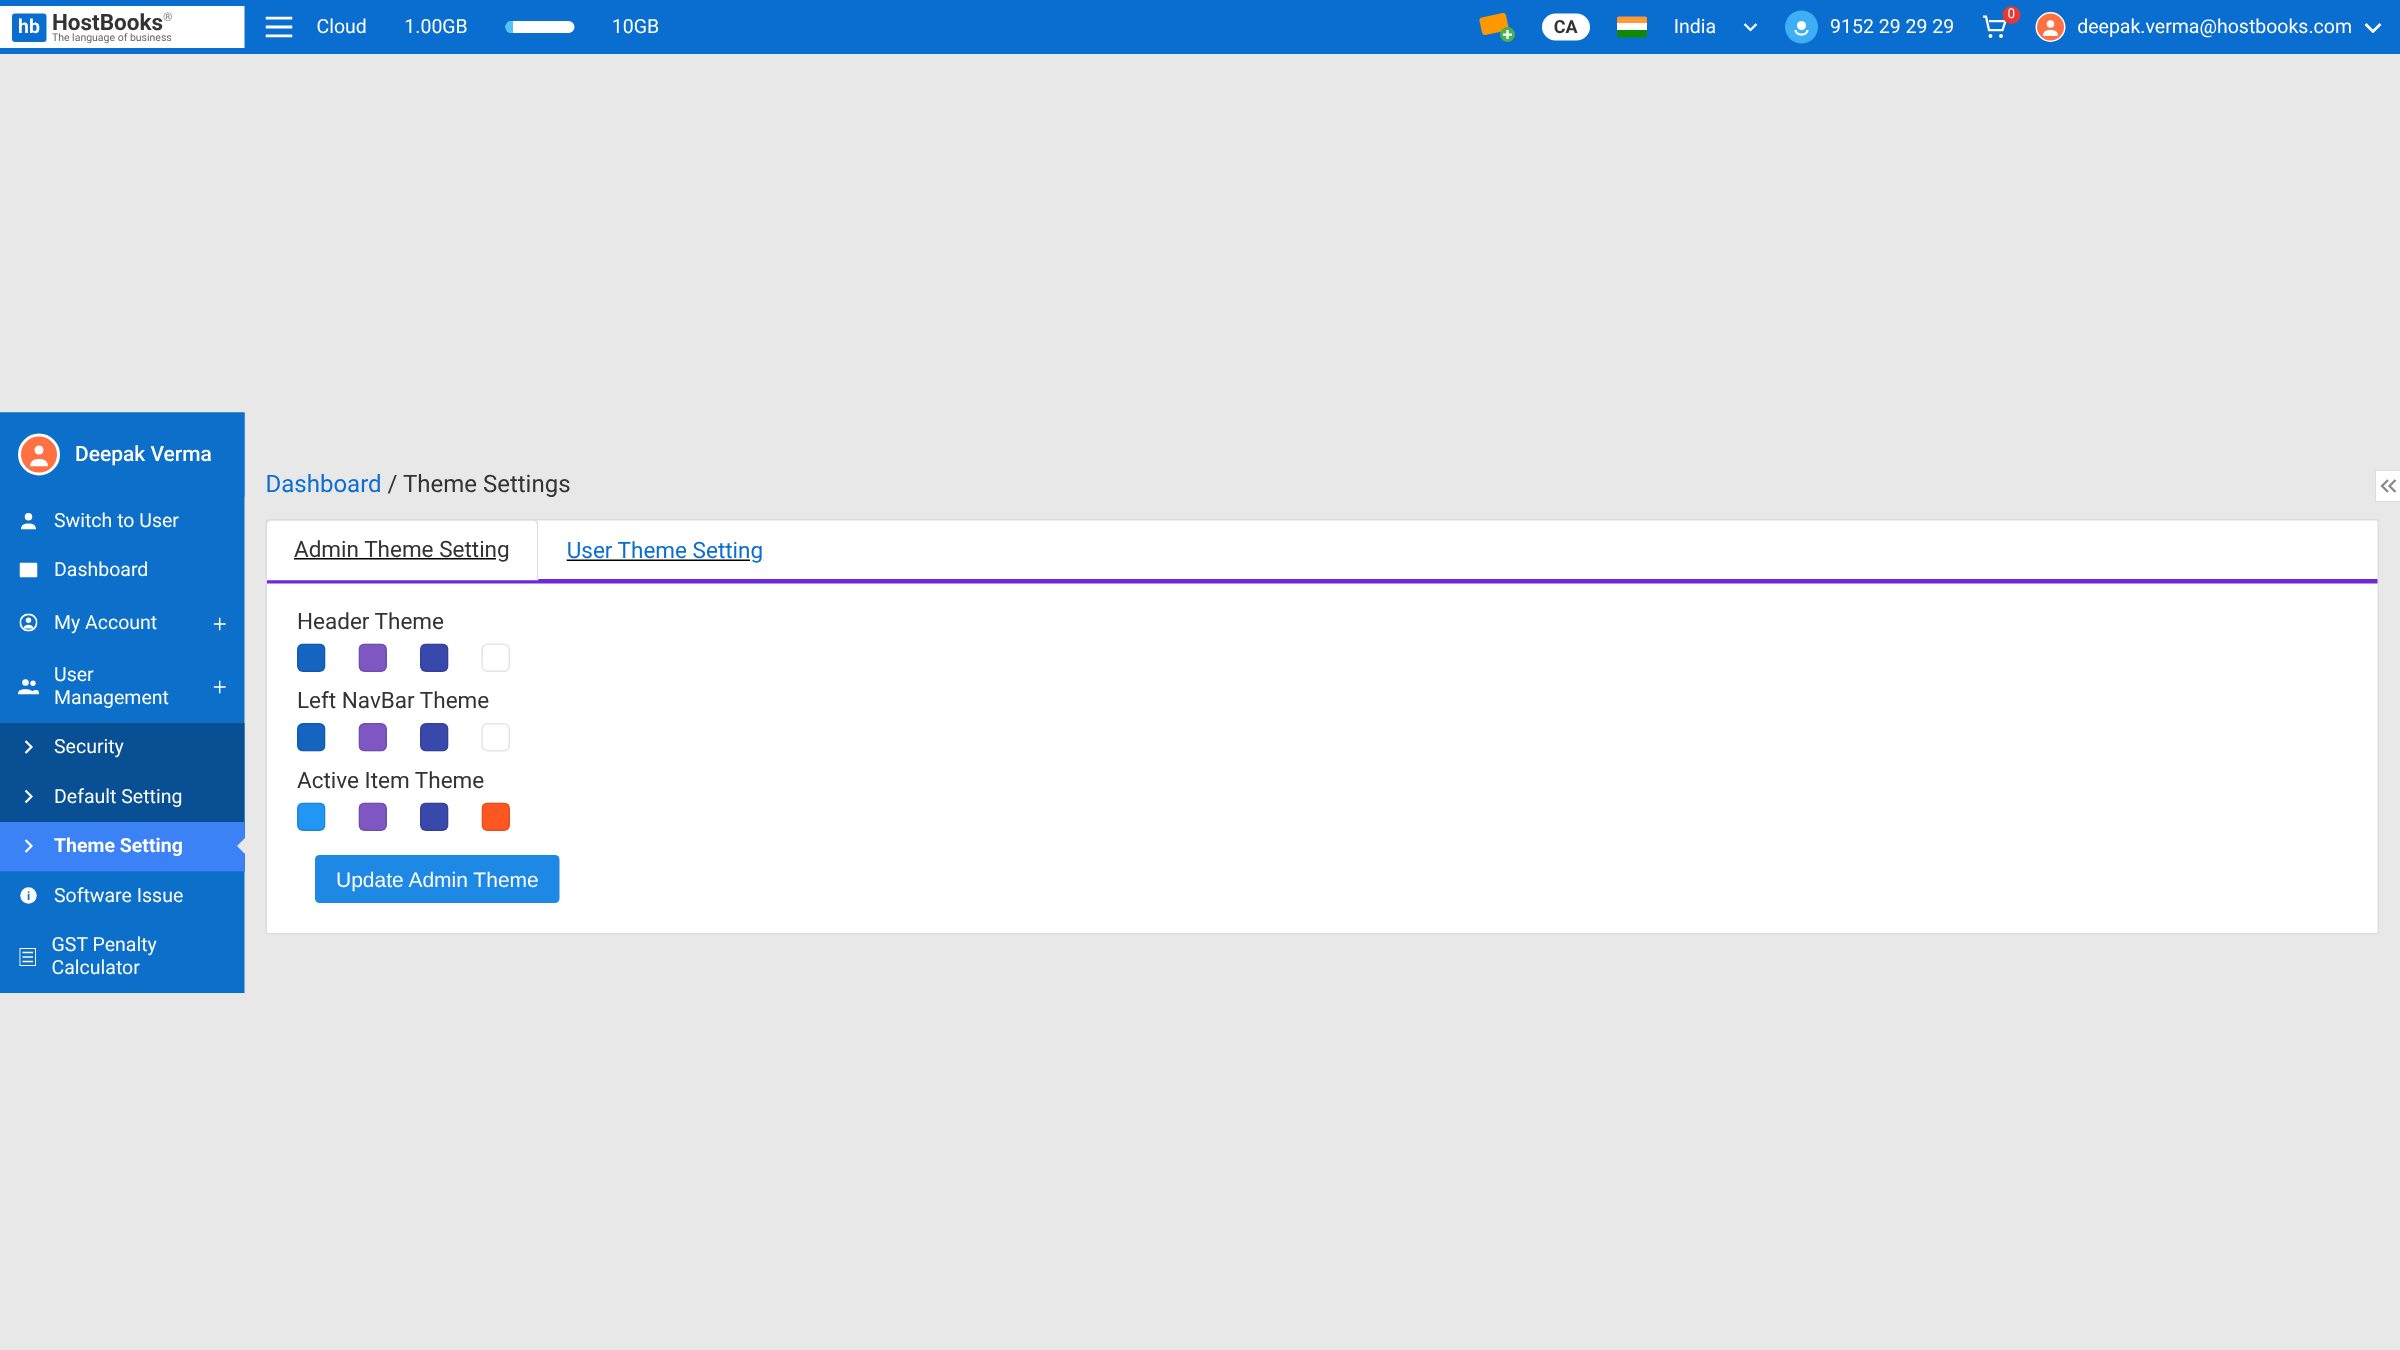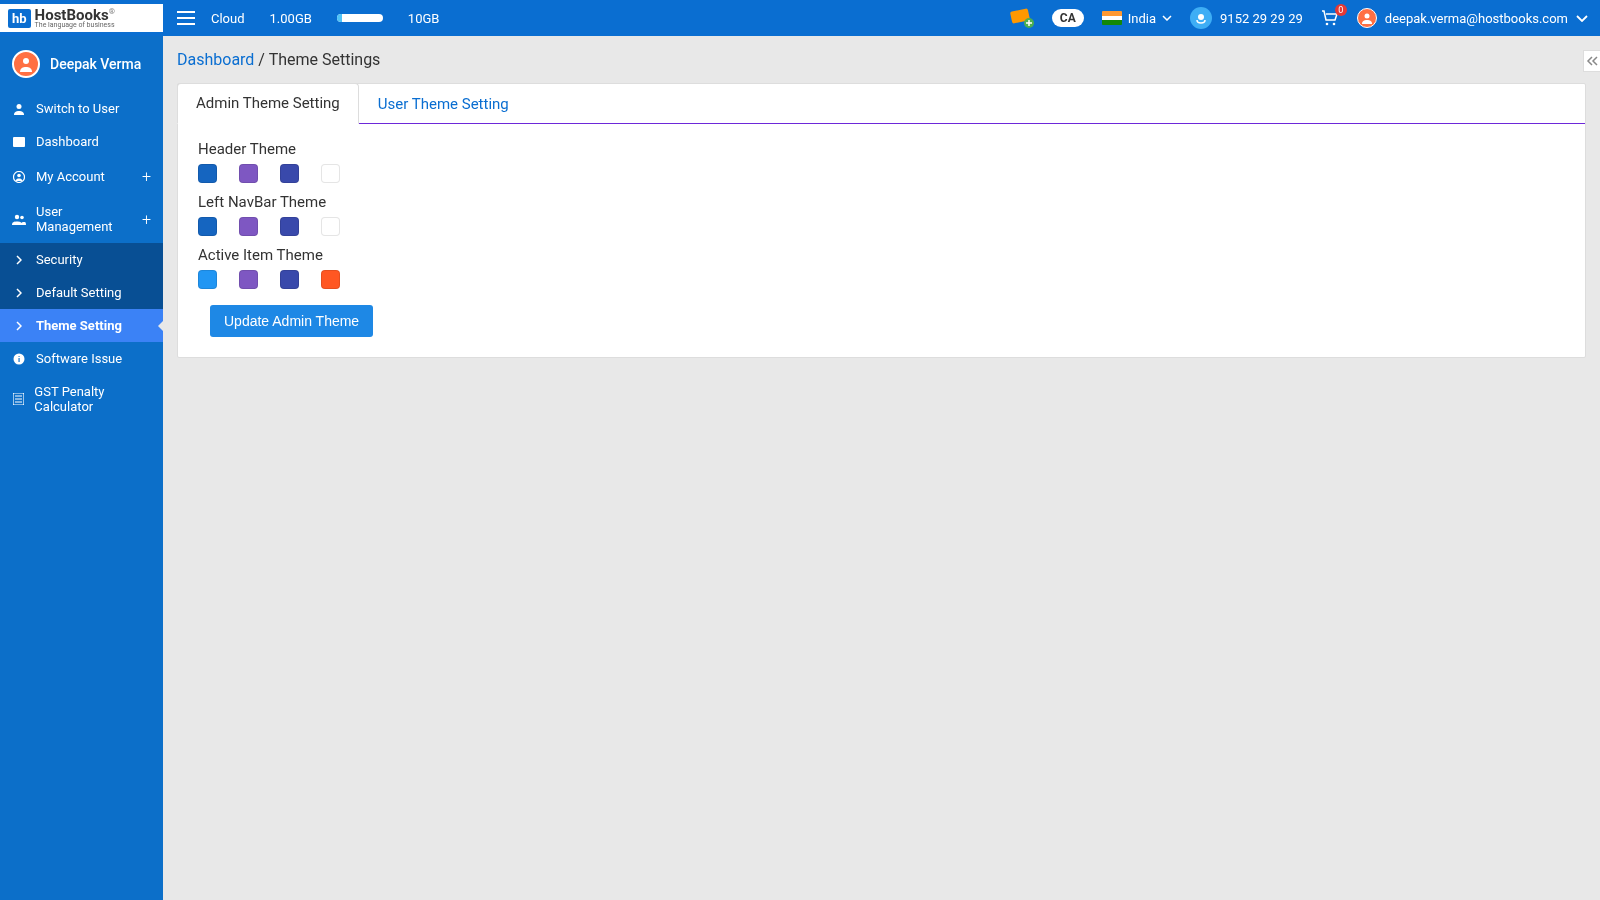--- a/index.html
+++ b/index.html
@@ -13,31 +13,31 @@
     .logo-text sup { font-size: 8px; color: #888; }
     .logo-sub { font-size: 7px; color: #666; display: block; margin-top: -2px; }
     .logo-block { display: flex; flex-direction: column; }
     .hamburger { margin-left: 14px; cursor: pointer; }
     .cloud-info { margin-left: 16px; font-size: 13px; display: flex; align-items: center; gap: 25px; }
     .progress { width: 46px; height: 8px; background: #0a6ed1; border-radius: 4px; position: relative; }
     .progress-bg { position: absolute; top: 0; left: 0; width: 100%; height: 100%; background: #fff; border-radius: 4px; }
     .progress-seg { position: absolute; top: 0; left: 0; height: 100%; background: #4fc3f7; border-radius: 4px 0 0 4px; }
     .topbar-right { margin-left: auto; display: flex; align-items: center; gap: 18px; }
     .ca-badge { background: #fff; color: #333; border-radius: 12px; padding: 2px 8px; font-weight: bold; font-size: 12px; }
-    .country { display: flex; align-items: center; gap: 6px; font-size: 13px; cursor: pointer; }
+    .country { display: flex; align-items: center; gap: 18px; font-size: 13px; cursor: pointer; }
     .flag { width: 20px; height: 14px; background: linear-gradient(#ff9933 0% 33%, #fff 33% 66%, #138808 66% 100%); border-radius: 1px; position: relative; }
     .phone { display: flex; align-items: center; gap: 8px; font-size: 13px; }
     .phone-icon-circ { width: 22px; height: 22px; border-radius: 50%; background: #3eaef5; display: flex; align-items: center; justify-content: center; }
     .cart { position: relative; cursor: pointer; }
     .cart-badge { position: absolute; top: -6px; right: -8px; background: #e53935; color: #fff; font-size: 9px; border-radius: 8px; min-width: 12px; height: 12px; display: flex; align-items: center; justify-content: center; padding: 0 3px; }
     .user-area { display: flex; align-items: center; gap: 8px; font-size: 13px; cursor: pointer; }
     .avatar-sm { width: 20px; height: 20px; border-radius: 50%; background: #ff7043; display: flex; align-items: center; justify-content: center; border: 1.5px solid #fff; }
 
     
-    .layout { display: flex; height: calc(100vh - 36px); }
+    .layout { display: flex; height: calc(100vh - 36px); align-items: center; }
     
     
     .sidebar { width: 163px; background: #0c6fc9; color: #fff; display: flex; flex-direction: column; font-size: 13px; }
     .sb-user { display: flex; align-items: center; gap: 10px; padding: 14px 12px; background: #0c6fc9; }
     .sb-user .avatar { width: 28px; height: 28px; border-radius: 50%; background: #ff7043; border: 2px solid #fff; display: flex; align-items: center; justify-content: center; }
     .sb-user .uname { font-size: 14px; font-weight: 500; }
     .sb-item { display: flex; align-items: center; padding: 9px 12px; cursor: pointer; gap: 10px; font-size: 13px; }
     .sb-item .plus { margin-left: auto; font-size: 16px; font-weight: 300; }
     .sb-item.active-parent { background: #0960b3; }
     .sb-sub { background: #084f94; }
@@ -46,21 +46,21 @@
     .sb-sub .sb-item.active::after { content: ''; position: absolute; right: -1px; top: 50%; transform: translateY(-50%); border: 6px solid transparent; border-right-color: #e8e8e8; }
     .ico { width: 14px; display: inline-flex; justify-content: center; }
 
     
     .main { flex: 1; padding: 14px; overflow: auto; position: relative; }
     .breadcrumbs { font-size: 16px; margin-bottom: 14px; }
     .breadcrumbs a { color: #0a6ed1; text-decoration: none; }
     .breadcrumbs .sep, .breadcrumbs .cur { color: #333; }
     
     .panel { background: #fff; border: 1px solid #ddd; border-radius: 2px; }
-    .tabs { display: flex; border-bottom: 1px solid #6d28d9; }
+    .tabs { display: flex; border-bottom: 3px solid #6d28d9; text-decoration: underline; }
     .tab { padding: 10px 18px; cursor: pointer; font-size: 15px; border: 1px solid transparent; margin-bottom: -1px; }
     .tab.active { border: 1px solid #ddd; border-bottom-color: #fff; border-radius: 4px 4px 0 0; color: #333; margin-left: -1px; margin-top: -1px; }
     .tab.inactive { color: #0a6ed1; }
     .tab-body { padding: 16px 20px 20px; }
     .theme-row { margin-bottom: 10px; }
     .theme-label { font-size: 15px; color: #333; margin-bottom: 6px; }
     .swatches { display: flex; gap: 22px; }
     .swatch { width: 19px; height: 19px; border-radius: 4px; cursor: pointer; border: 1px solid rgba(0,0,0,0.1); }
     .update-btn { background: #1e88e5; color: #fff; border: none; padding: 8px 14px; border-radius: 3px; font-size: 14px; cursor: pointer; margin-top: 6px; margin-left: 12px; }
     .collapse-chev { position: absolute; top: 14px; right: 0; background: #fff; border: 1px solid #ddd; border-right: none; padding: 4px 2px; cursor: pointer; color: #666; }

